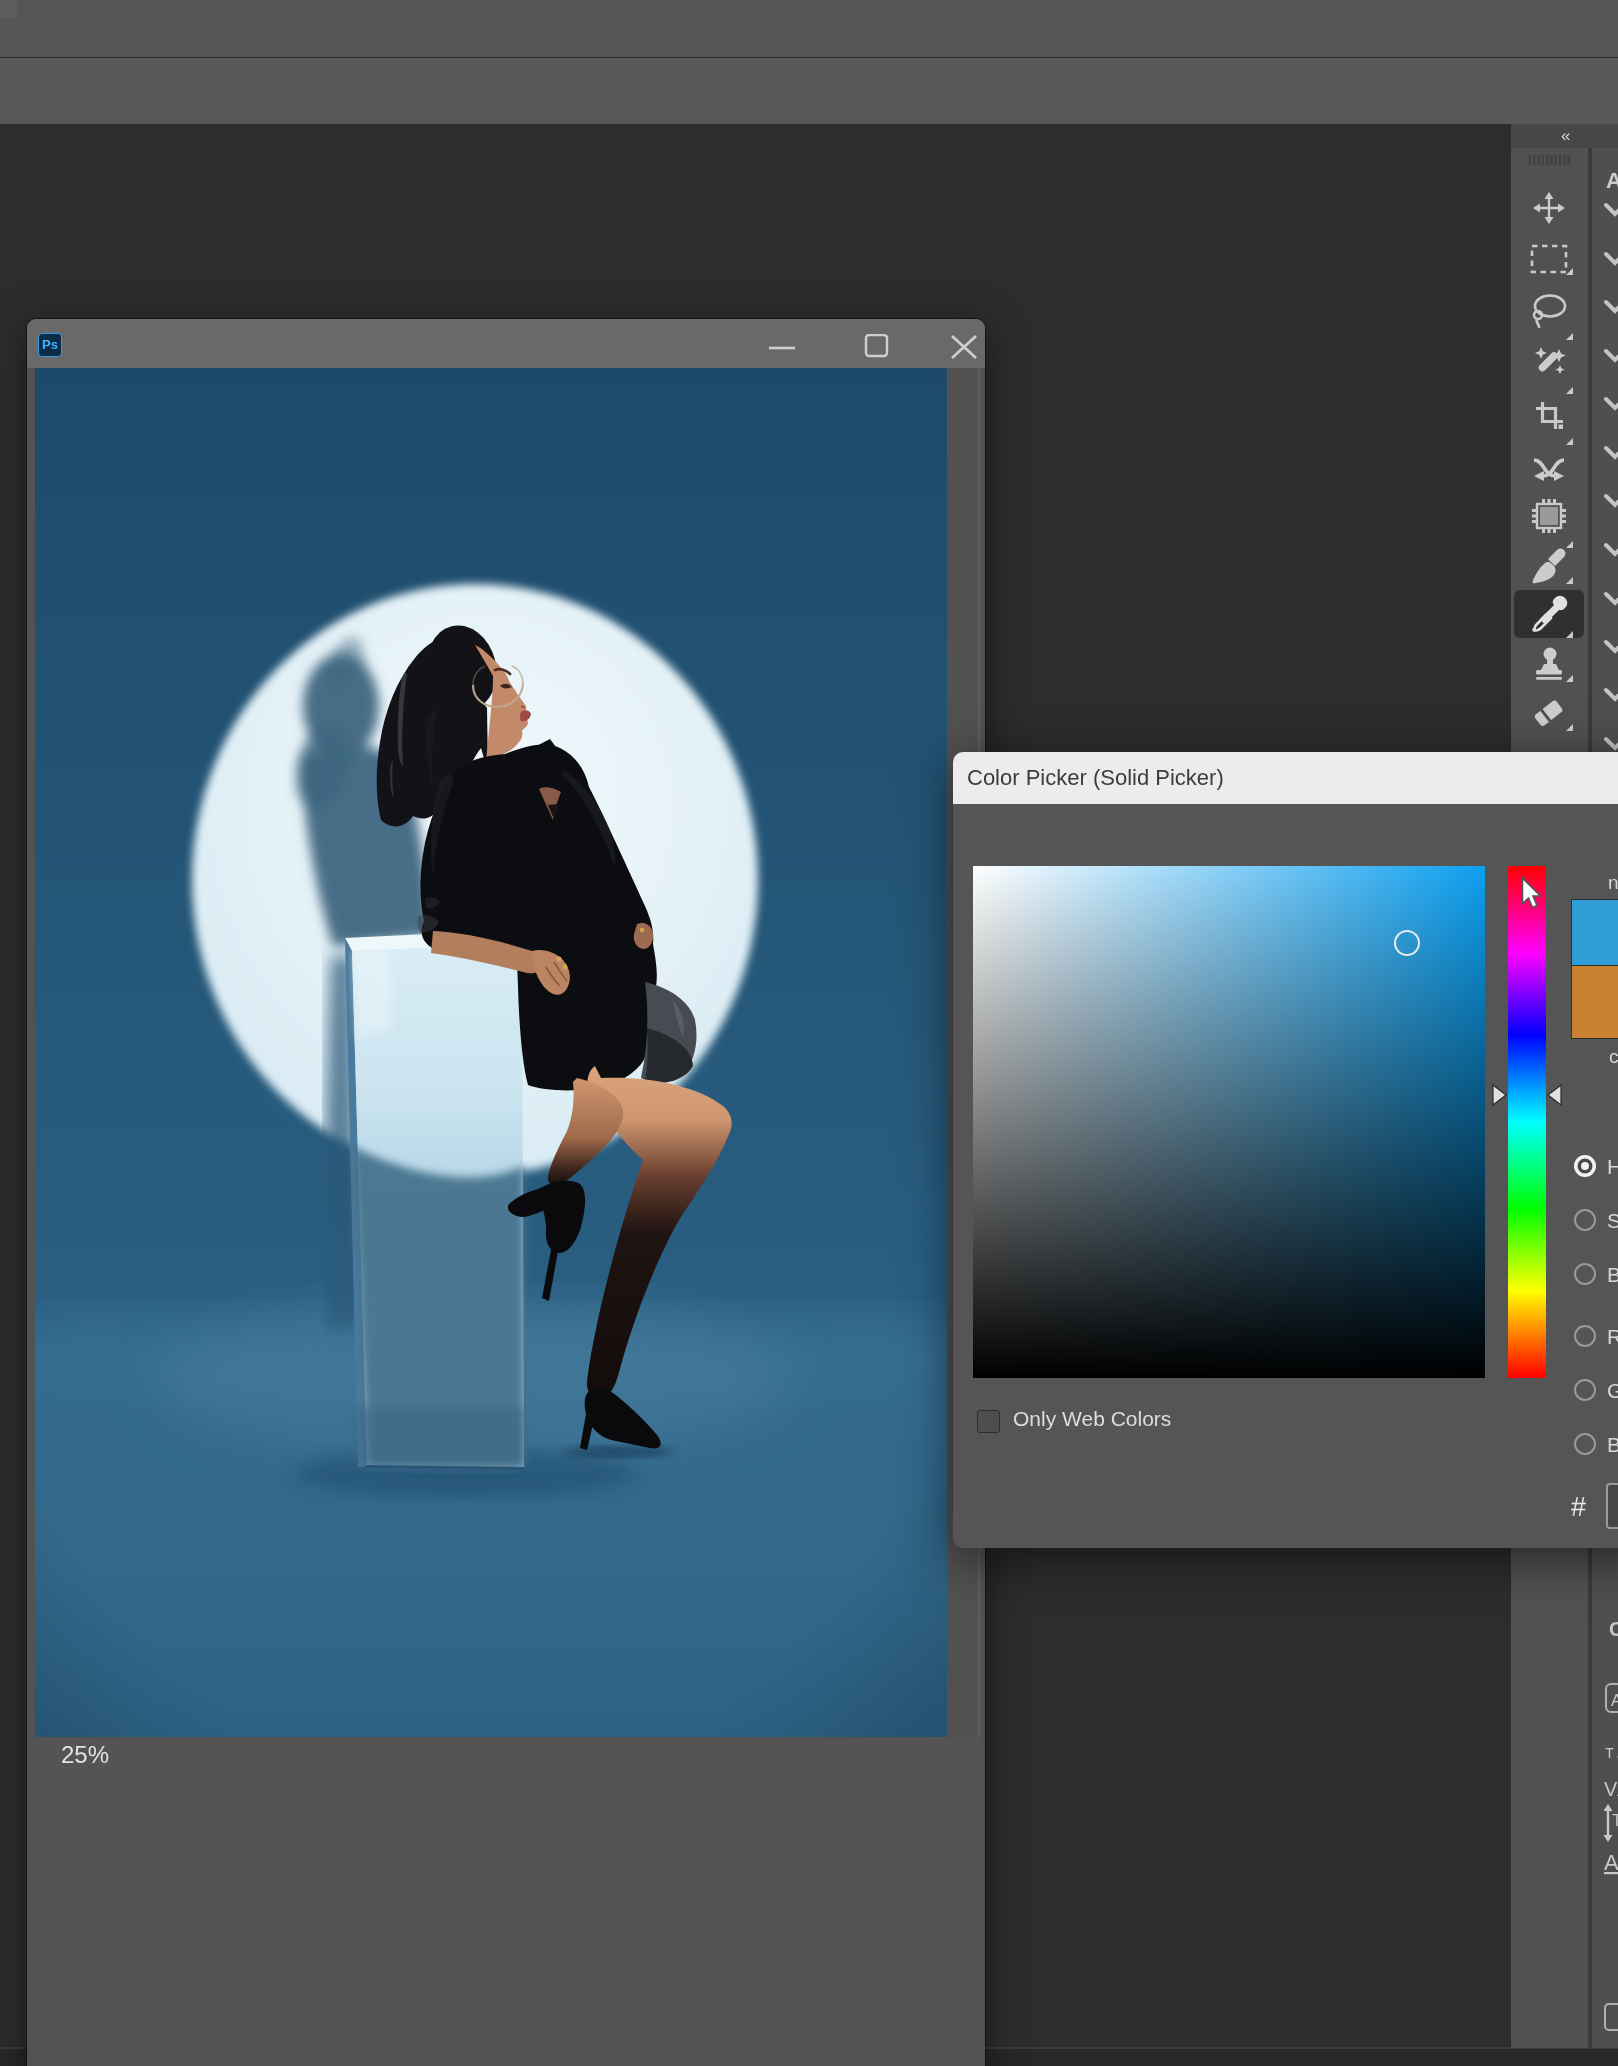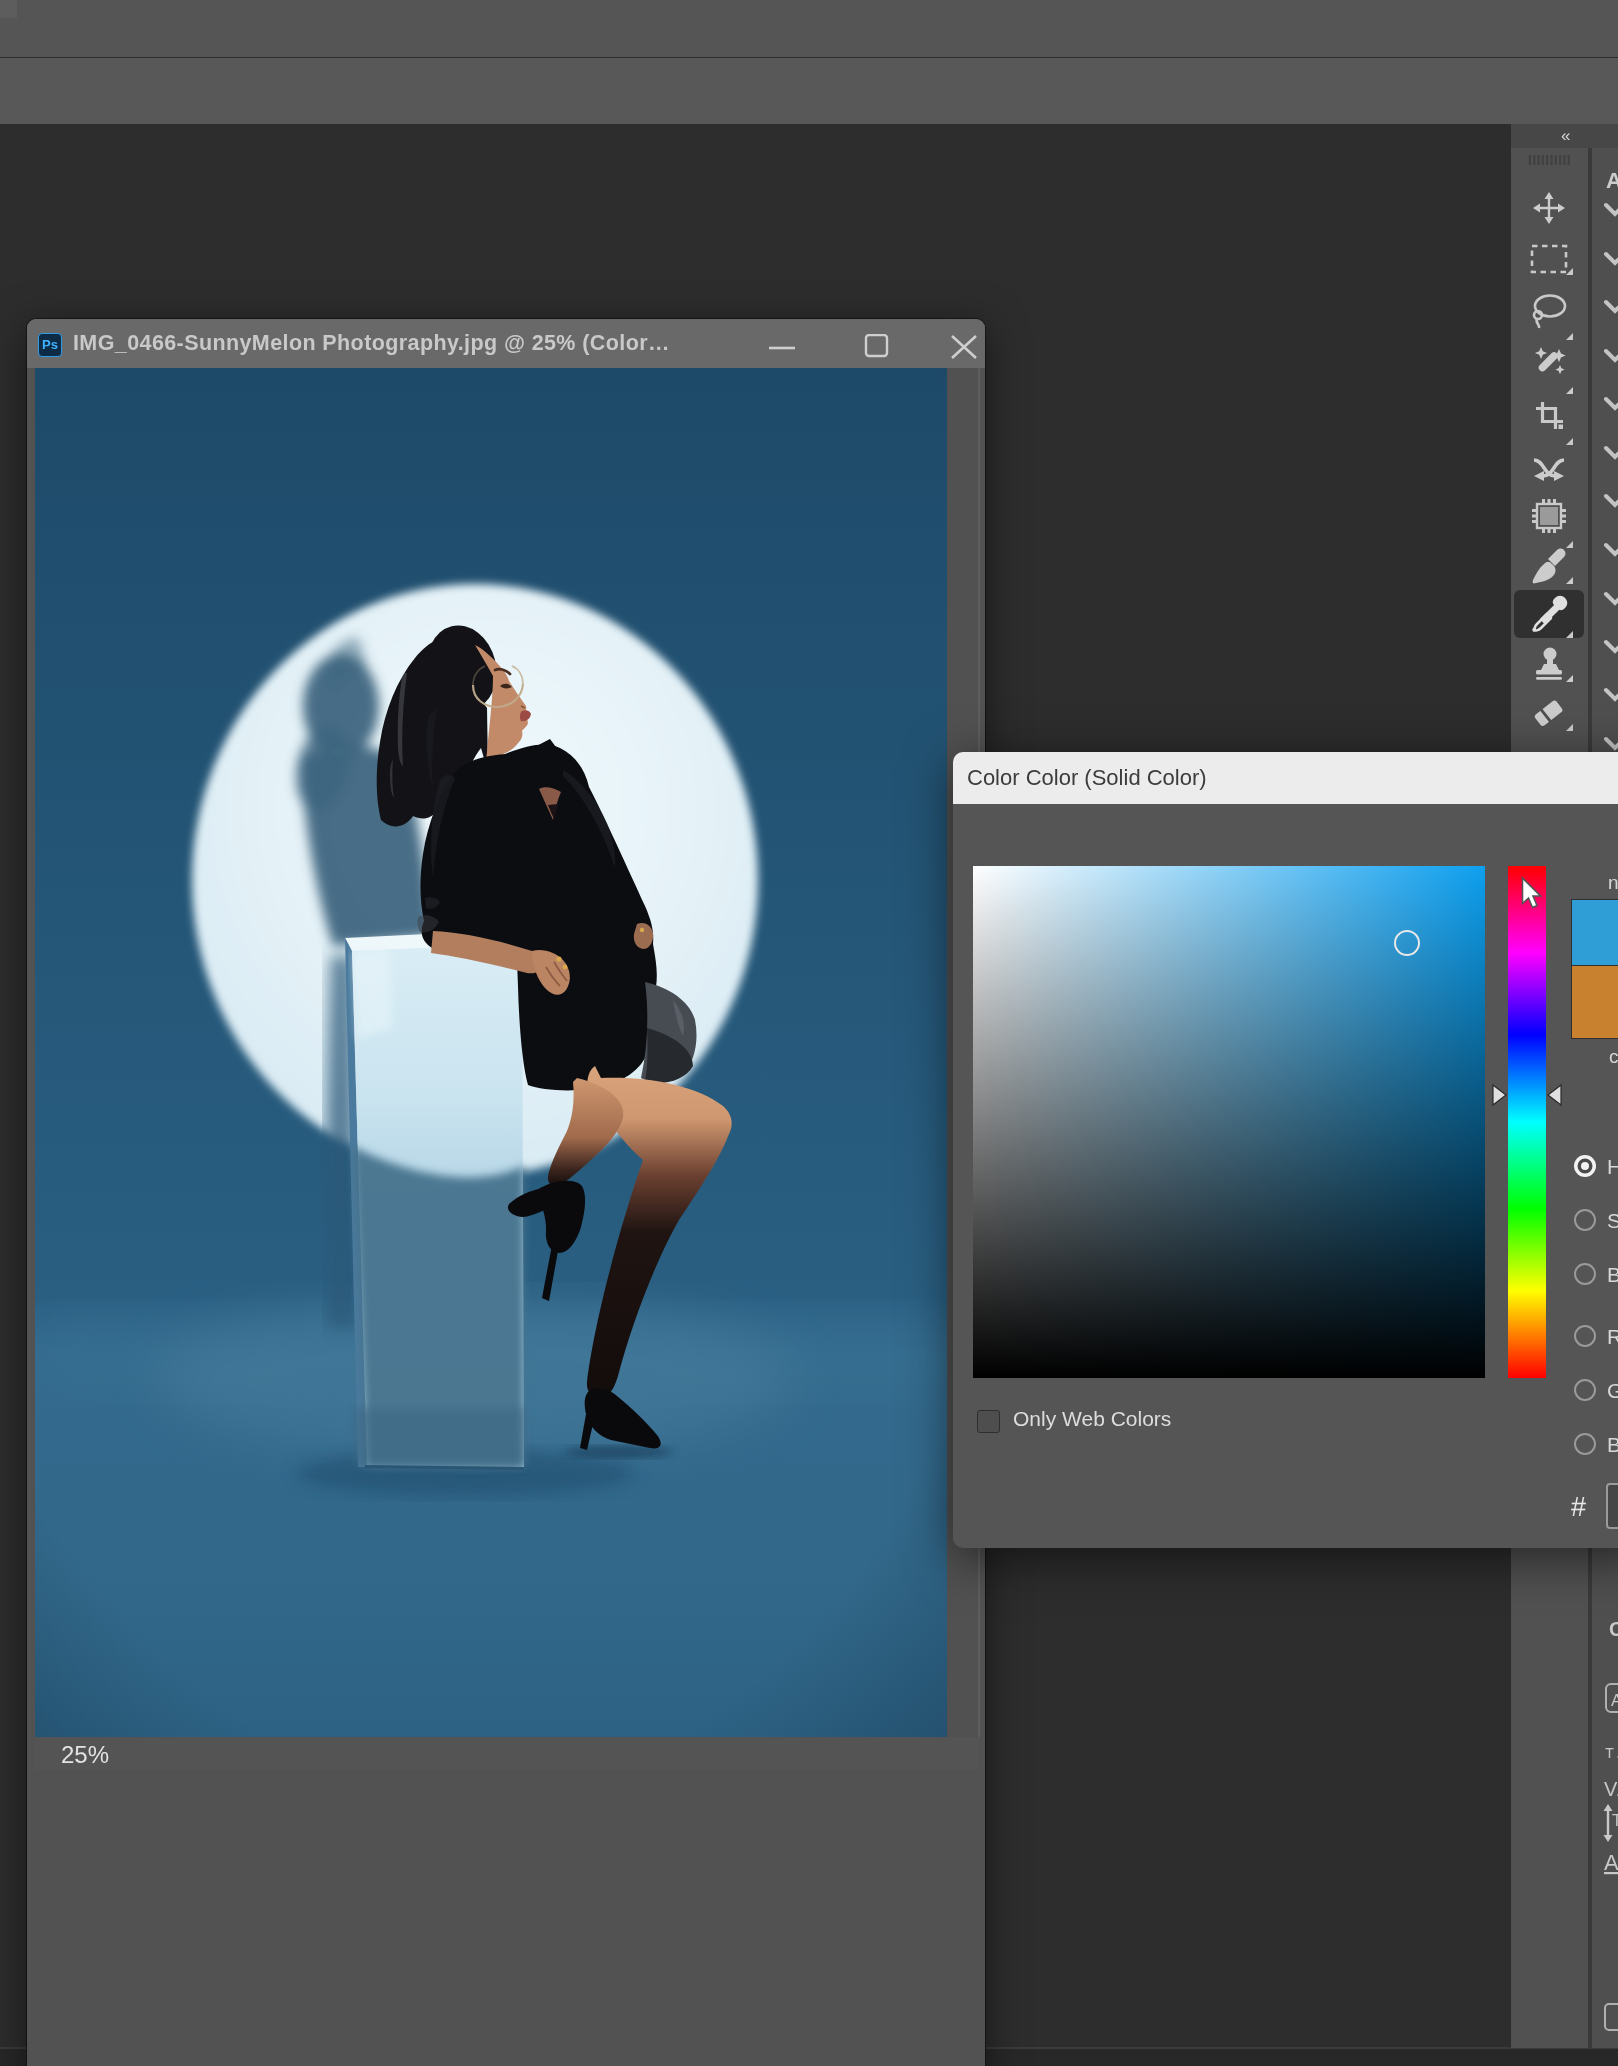--- a/index.html
+++ b/index.html
@@ -187,21 +187,20 @@
   </g>
   <text x="12" y="1722" font-size="22" fill="#c8c8c8" text-decoration="underline" font-family="Liberation Sans">A</text>
   <rect x="13" y="1856" width="30" height="26" rx="4" fill="none" stroke="#b0b0b0" stroke-width="2"></rect>
 </svg>
 </div>
 <div id="collapse" class="abs">«</div>
 
 <div id="win" class="abs">
   <div id="titlebar" class="abs"></div>
   <div id="psicon" class="abs">Ps</div>
-  <div id="title" class="abs">IMG_0466-SunnyMelon Photography.jpg @ 25% (Color…</div>
   <svg class="abs" style="left:742px;top:15px" width="260" height="26" viewBox="0 0 260 26">
     <line x1="0" y1="14" x2="26" y2="14" stroke="#cfcfcf" stroke-width="2.6"></line>
     <rect x="97" y="1" width="21" height="21" rx="3" fill="none" stroke="#cfcfcf" stroke-width="2.4"></rect>
     <path d="M183 2 L207 24 M207 2 L183 24" stroke="#cfcfcf" stroke-width="2.6" fill="none"></path>
   </svg>
   <div id="canvas" class="abs">
   <svg width="912" height="1369" viewBox="0 0 912 1369">
     <defs>
       <linearGradient id="wallG" x1="0" y1="0" x2="0" y2="1">
         <stop offset="0" stop-color="#1e4a69"></stop>
@@ -396,21 +395,21 @@
   </svg>
   </div>
   <div id="gutter" class="abs"></div>
   <div class="abs" style="left:951px;top:49px;width:2px;height:1369px;background:#5e5e5e;"></div>
   <div id="statusbar" class="abs">
       <div id="ztext" class="abs">25%</div>
     </div>
 </div>
 
 <div id="dialog" class="abs">
-  <div id="dlghead" class="abs"><span style="margin-left:14px">Color Color (Solid Color)</span></div>
+  <div id="dlghead" class="abs"><span style="margin-left:14px">Color Picker (Solid Picker)</span></div>
   <div id="svfield" class="abs"></div>
   <div id="svcircle" class="abs"></div>
   <div id="huebar" class="abs"></div>
   <div id="onlyweb" class="abs"></div>
   <div id="onlywebtext" class="abs">Only Web Colors</div>
   <div id="swnew" class="swatch abs"></div>
   <div id="swcur" class="swatch abs"></div>
   <div id="newlabel" class="abs">n</div>
   <div id="curlabel" class="abs">cu</div>
   <div id="hash" class="abs">#</div>

